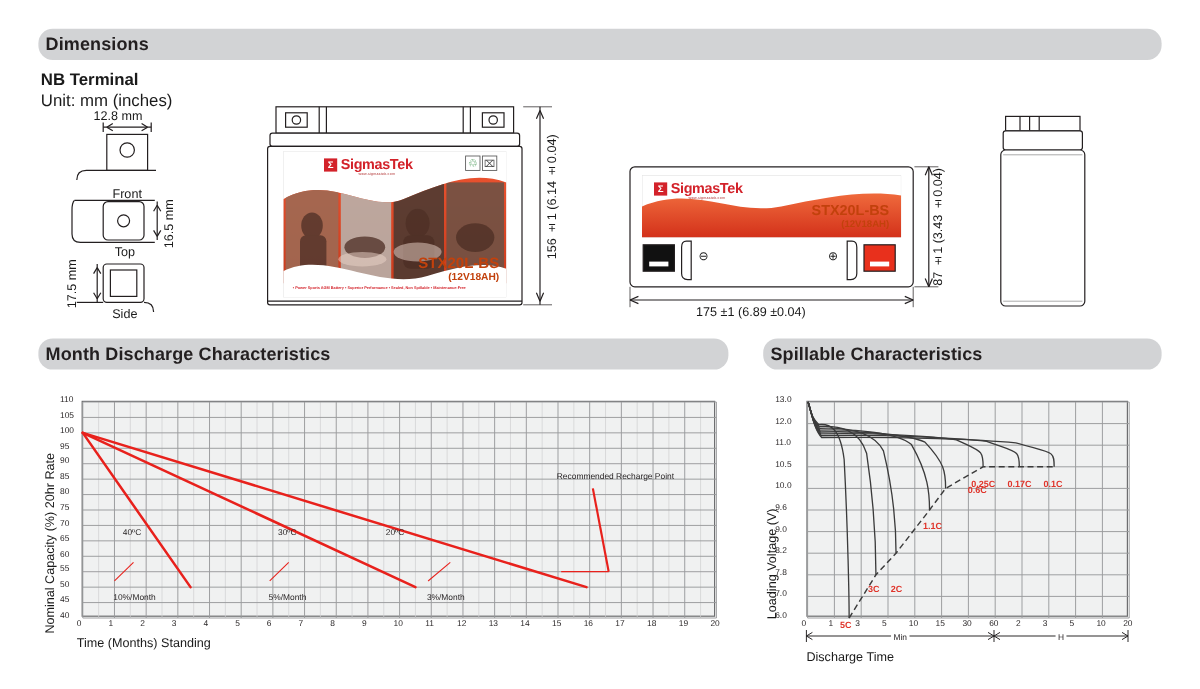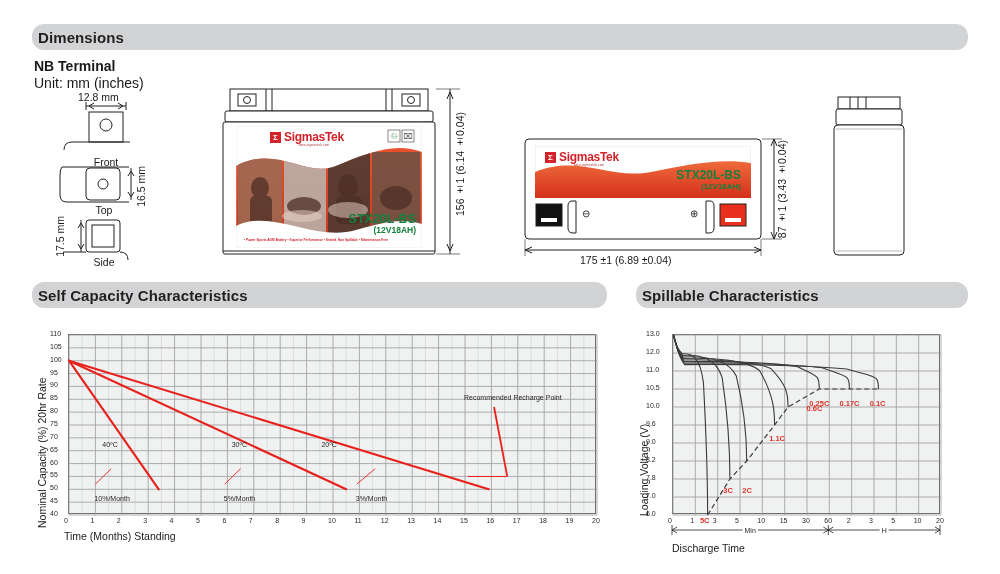--- a/index.html
+++ b/index.html
@@ -50,21 +50,21 @@
   }
   .brand-mark {
     width: 11px; height: 11px; background: #d3222a; color: #fff;
     font-size: 8px; line-height: 11px; text-align: center; font-weight: bold;
   }
   .brand-text {
     font-size: 12px; font-weight: bold; color: #d3222a; letter-spacing: -0.3px;
   }
   .brand-url { font-size: 3px; color: #b03030; text-align: center; letter-spacing: .2px;}
 
-  .model-text { font-weight: bold; color: #15803d; }
+  .model-text { font-weight: bold; color: #c2410c; }
 
   
   #sd-bar { left: 32px; top: 282px; width: 575px; }
   #dc-bar { left: 636px; top: 282px; width: 332px; }
 
   .chart-wrap { position: absolute; }
   .plot {
     position: absolute; background: #f0f1f1;
     border: 1px solid #6d6e70;
   }
@@ -245,21 +245,21 @@
     <line x1="34" y1="1" x2="34" y2="13" stroke="#231f20" stroke-width="1"></line>
     <line x1="42" y1="1" x2="42" y2="13" stroke="#231f20" stroke-width="1"></line>
     <rect x="12" y="13" width="66" height="16" rx="2" fill="#fff" stroke="#231f20" stroke-width="1"></rect>
     <rect x="10" y="29" width="70" height="130" rx="4" fill="#fff" stroke="#231f20" stroke-width="1"></rect>
     <line x1="12" y1="33" x2="78" y2="33" stroke="#9a9a9a" stroke-width="0.7"></line>
     <line x1="12" y1="155" x2="78" y2="155" stroke="#9a9a9a" stroke-width="0.7"></line>
   </svg>
 </div>
 
 <div class="section-bar" id="sd-bar">
-  <span class="title">Self Capacity Characteristics</span>
+  <span class="title">Month Discharge Characteristics</span>
 </div>
 
 <div class="chart-wrap" id="sd-chart" style="left:32px; top:330px; width:580px; height:230px;">
   <div class="axis-title vert-text" style="left:4px; top:8px; height:190px;">Nominal Capacity (%) 20hr Rate</div>
   <div class="axis-title" style="left:32px; top:200px;">Time (Months) Standing</div>
 
   <div class="plot" id="sd-plot" style="left:36px; top:4px; width:528px; height:180px;">
     <svg id="sd-svg" width="528" height="180">
         <line x1="0" y1="0" x2="0" y2="180" stroke="#9a9b9d" stroke-width="0.8"></line>
         <line x1="13.200000000000001" y1="0" x2="13.200000000000001" y2="180" stroke="#cfd0d1" stroke-width="0.6"></line>

